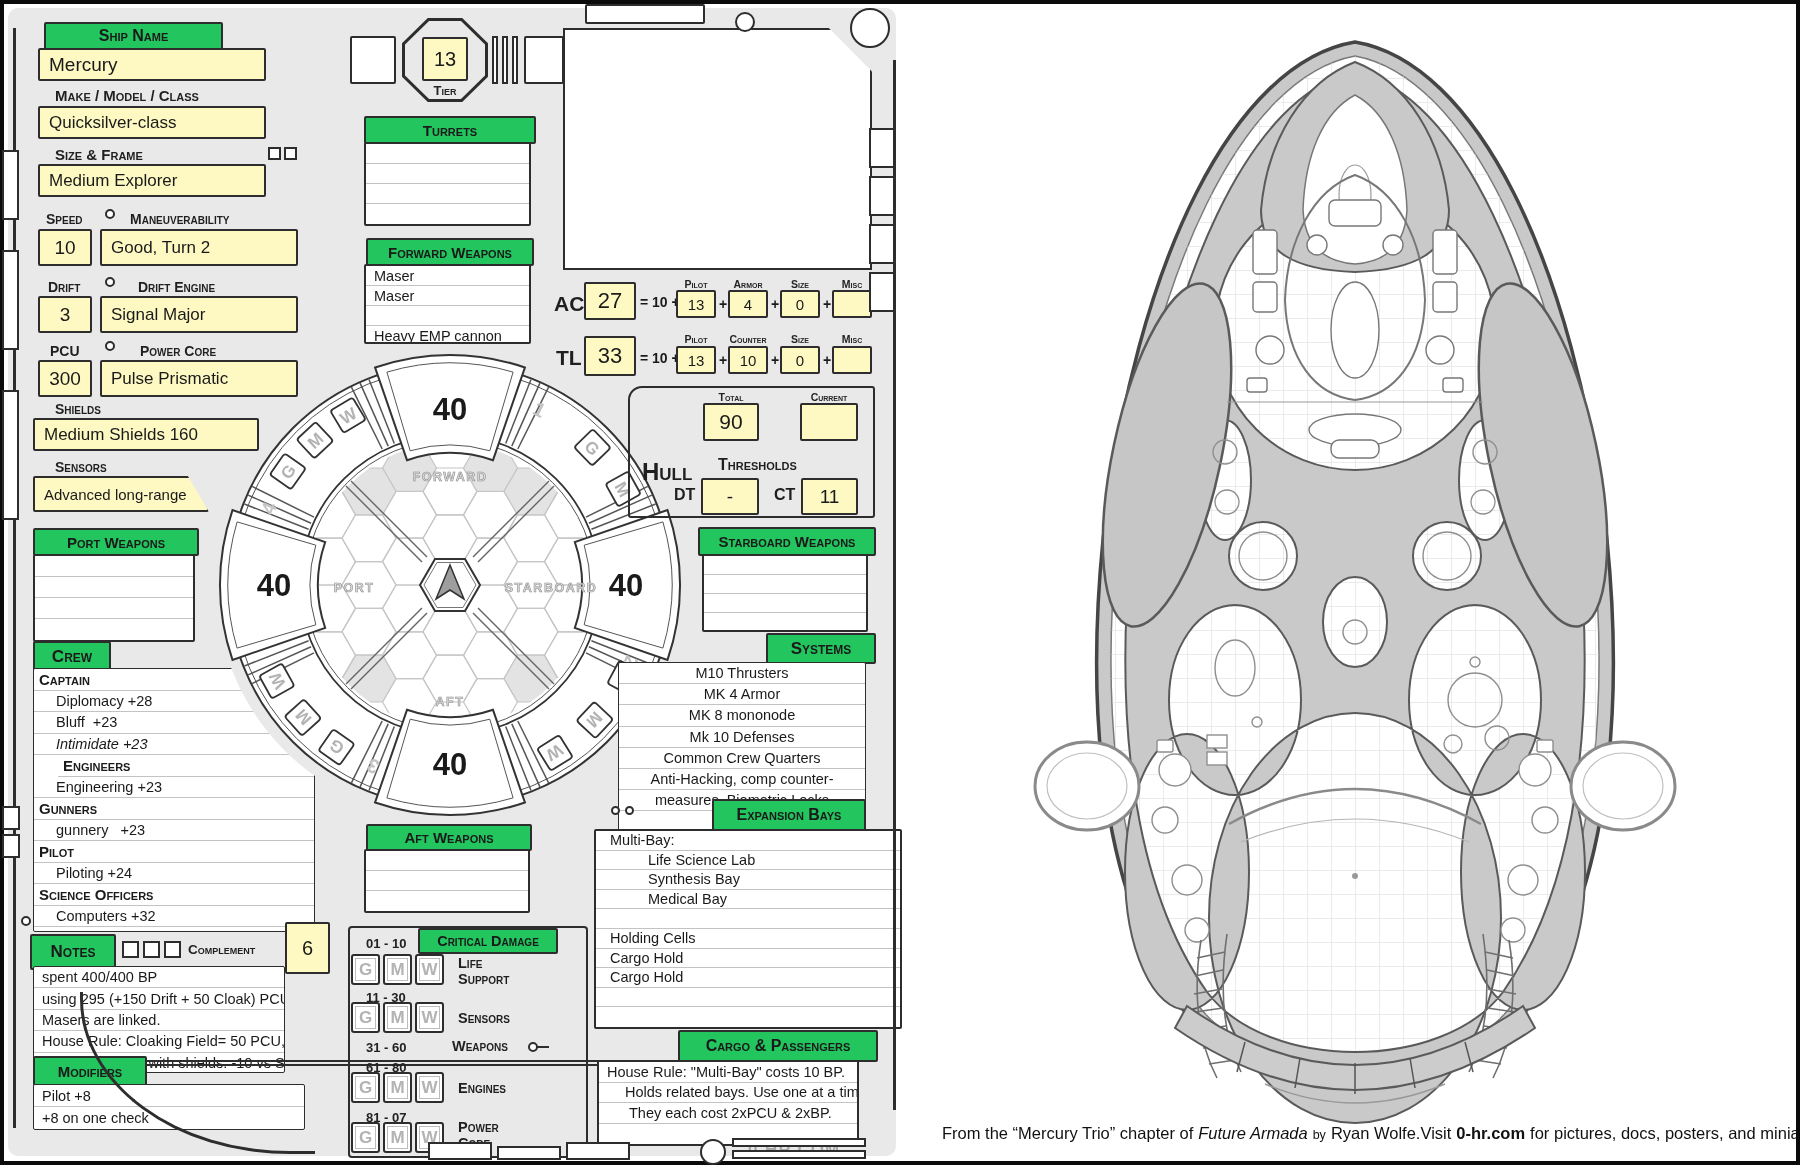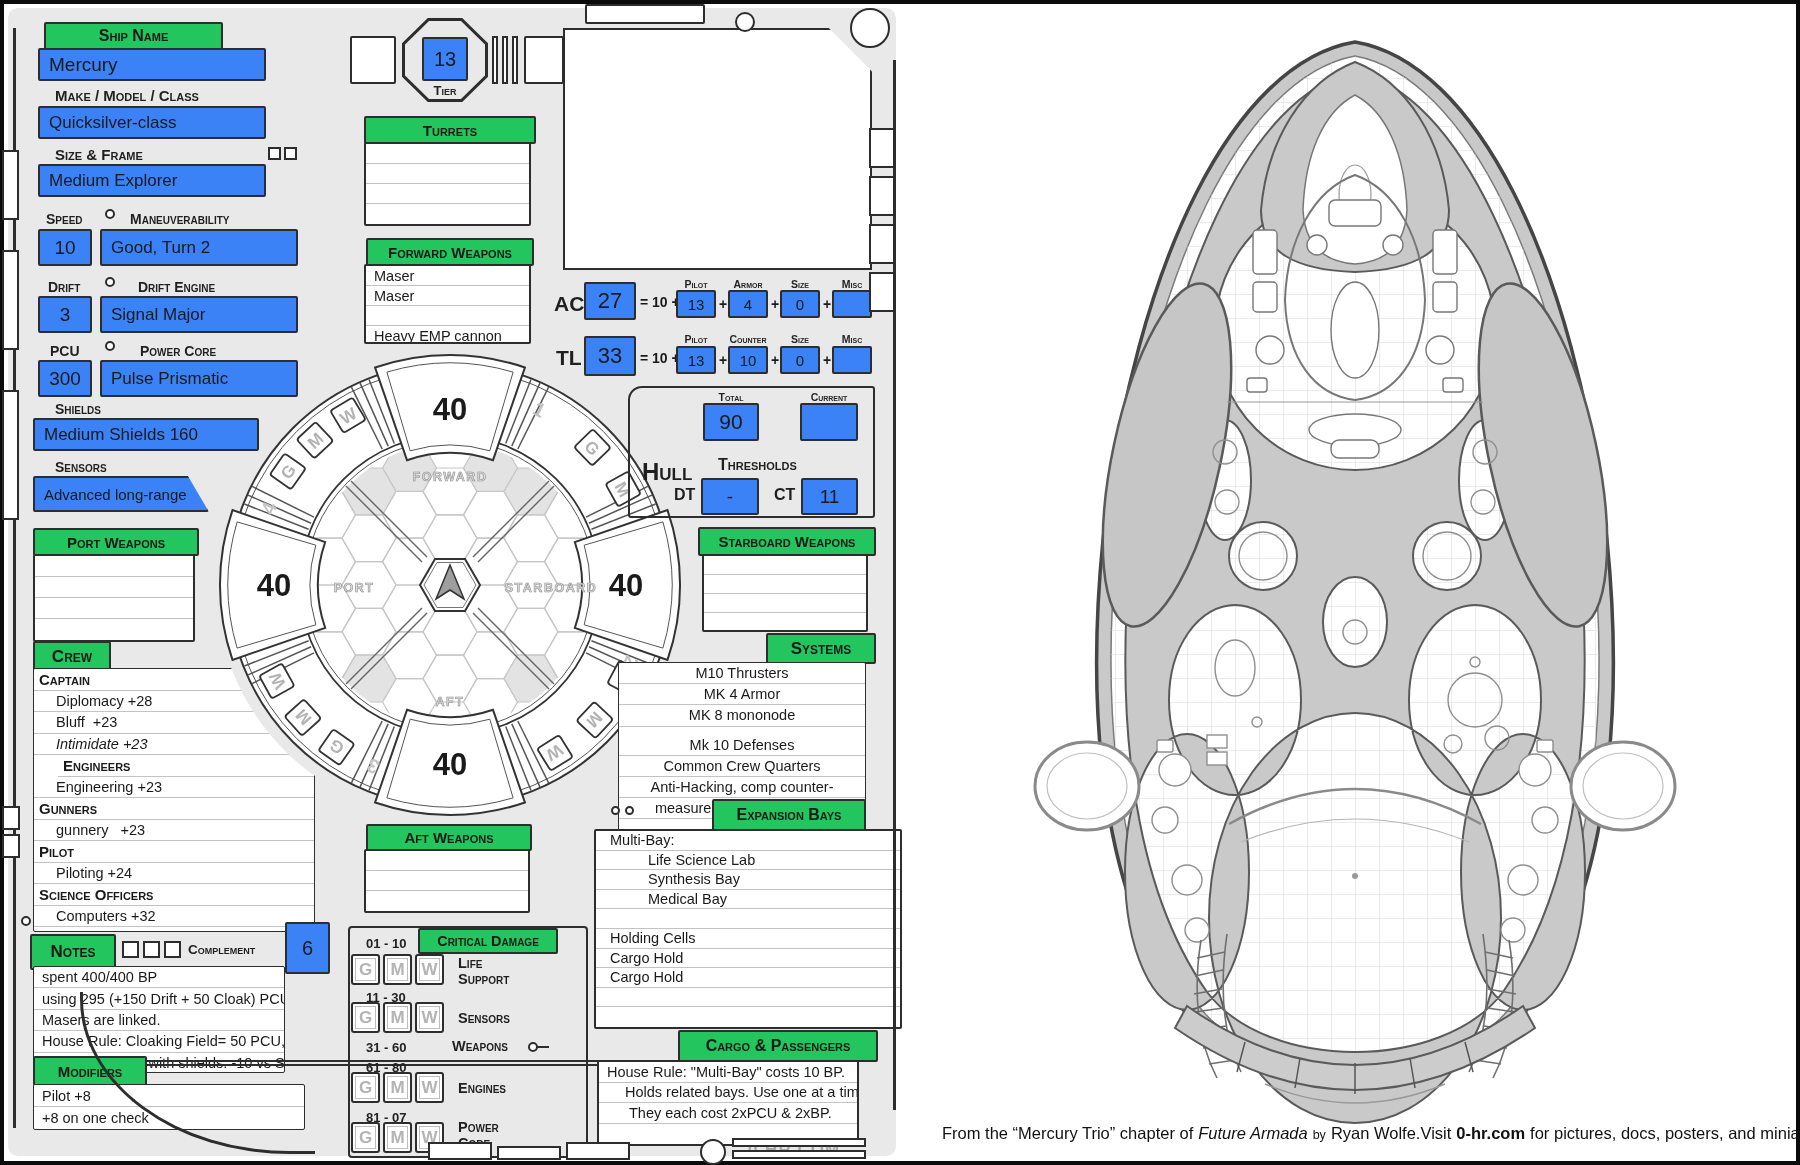--- a/index.html
+++ b/index.html
@@ -3,21 +3,21 @@
 <meta charset="utf-8">
 <style>
   html,body{margin:0;padding:0;background:#fff;}
   #app{position:relative;width:1800px;height:1165px;background:#fff;overflow:hidden;
        font-family:"Liberation Sans",sans-serif;color:#1a1a1a;
        box-shadow:inset 0 0 0 4px #0b0b0b;}
   .abs{position:absolute;}
   .tab{position:absolute;background:#22c55e;border:2px solid #2d2d2d;border-radius:2px;
        display:flex;align-items:center;justify-content:center;
        font-variant:small-caps;font-weight:700;font-size:15px;}
-  .vbox{position:absolute;background:#3b82f6;border:2px solid #2d2d2d;border-radius:2px;
+  .vbox{position:absolute;background:#fef9c3;border:2px solid #2d2d2d;border-radius:2px;
         display:flex;align-items:center;font-size:17px;padding-left:9px;box-sizing:border-box;}
   .vbox.ctr{justify-content:center;padding-left:0;font-size:19px;}
   .rows{position:absolute;background:#fff;border:2px solid #2d2d2d;border-radius:2px;box-sizing:border-box;overflow:hidden;}
   .rows .r{border-bottom:1px solid #c3c3c3;display:flex;align-items:center;font-size:14.5px;
            padding-left:8px;white-space:pre;box-sizing:border-box;}
   .rows .r:last-child{border-bottom:none;}
   .rows .r.ctr{justify-content:center;padding-left:0;}
   .rows .r.role{font-variant:small-caps;font-weight:700;font-size:15px;padding-left:5px;}
   .rows .r.skill{padding-left:22px;}
   .lbl{position:absolute;font-variant:small-caps;font-weight:700;font-size:14px;color:#1f1f1f;white-space:nowrap;}
@@ -509,21 +509,21 @@
     <div class="r" style="height:19px;"></div>
   </div>
 
   <div class="tab" style="left:766px;top:633px;width:106px;height:27px;font-size:17px;">
     <span>Systems</span>
   </div>
   <div class="rows" style="left:618px;top:662px;width:248px;height:170px;border-width:1px;">
     <div class="r ctr" style="height:21.2px;">M10 Thrusters</div>
     <div class="r ctr" style="height:21.2px;">MK 4 Armor</div>
     <div class="r ctr" style="height:21.2px;">MK 8 mononode</div>
-    <div class="r ctr" style="height:21.2px;margin-top:8px;">Mk 10 Defenses</div>
+    <div class="r ctr" style="height:21.2px;">Mk 10 Defenses</div>
     <div class="r ctr" style="height:21.2px;">Common Crew Quarters</div>
     <div class="r ctr" style="height:21.2px;">Anti-Hacking, comp counter-</div>
     <div class="r ctr" style="height:21.2px;">measures, Biometric Locks</div>
     <div class="r ctr" style="height:21.2px;"></div>
   </div>
 
   <div class="dot" style="left:611px;top:806px;width:9px;height:9px;"></div>
   <div class="dot" style="left:625px;top:806px;width:9px;height:9px;"></div>
   <div class="tab" style="left:712px;top:799px;width:150px;height:28px;font-size:16px;">
     <span>Expansion Bays</span>

